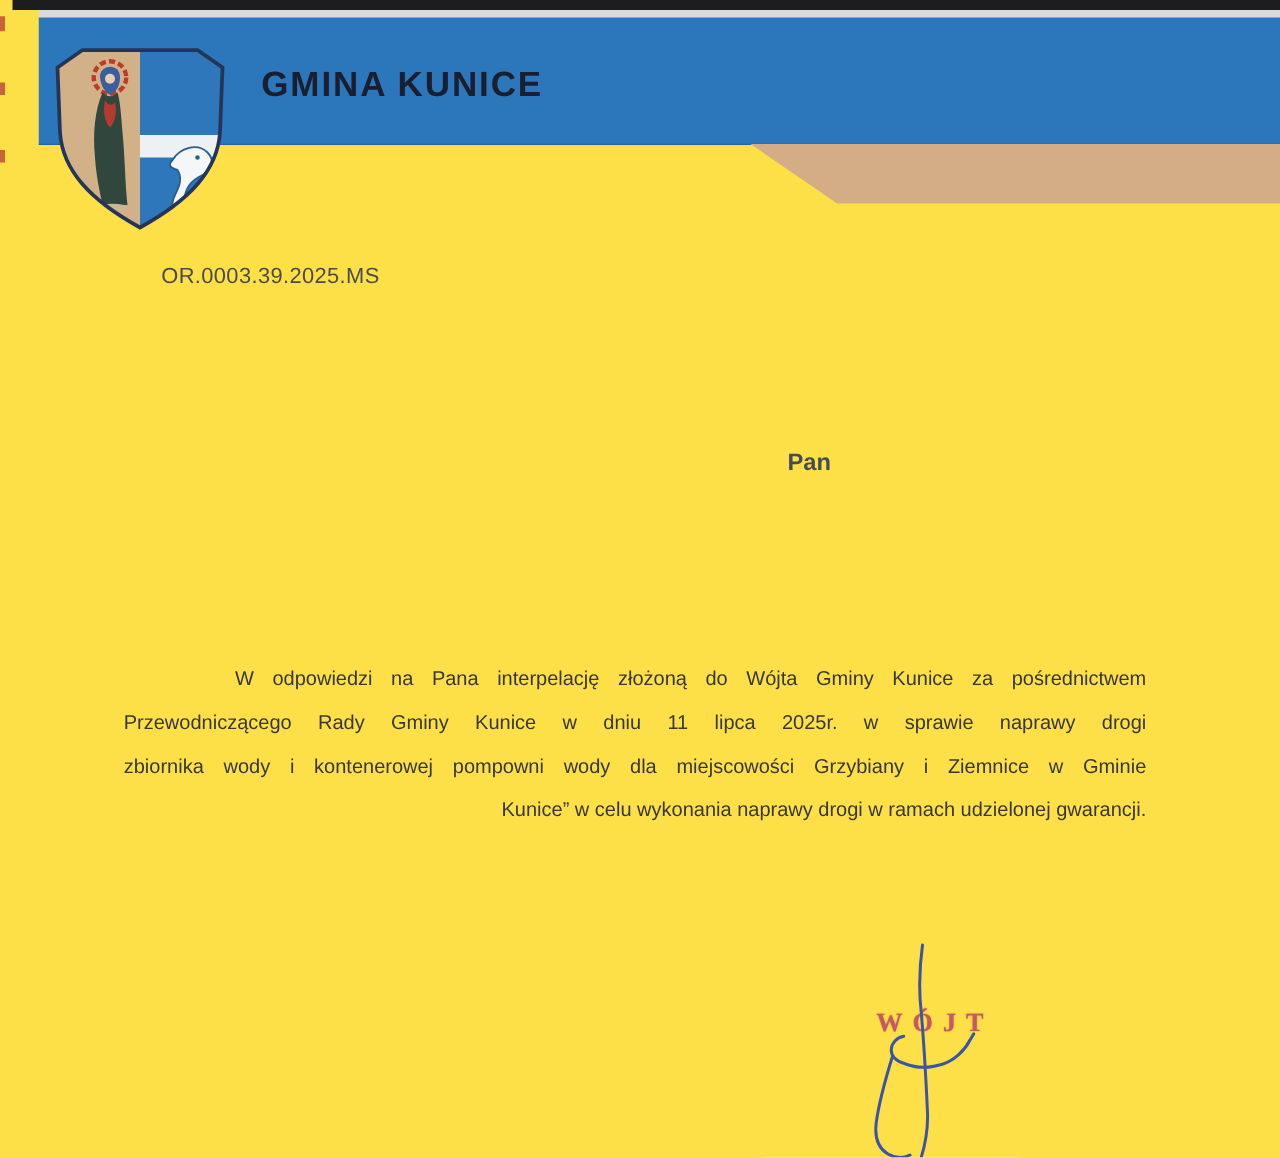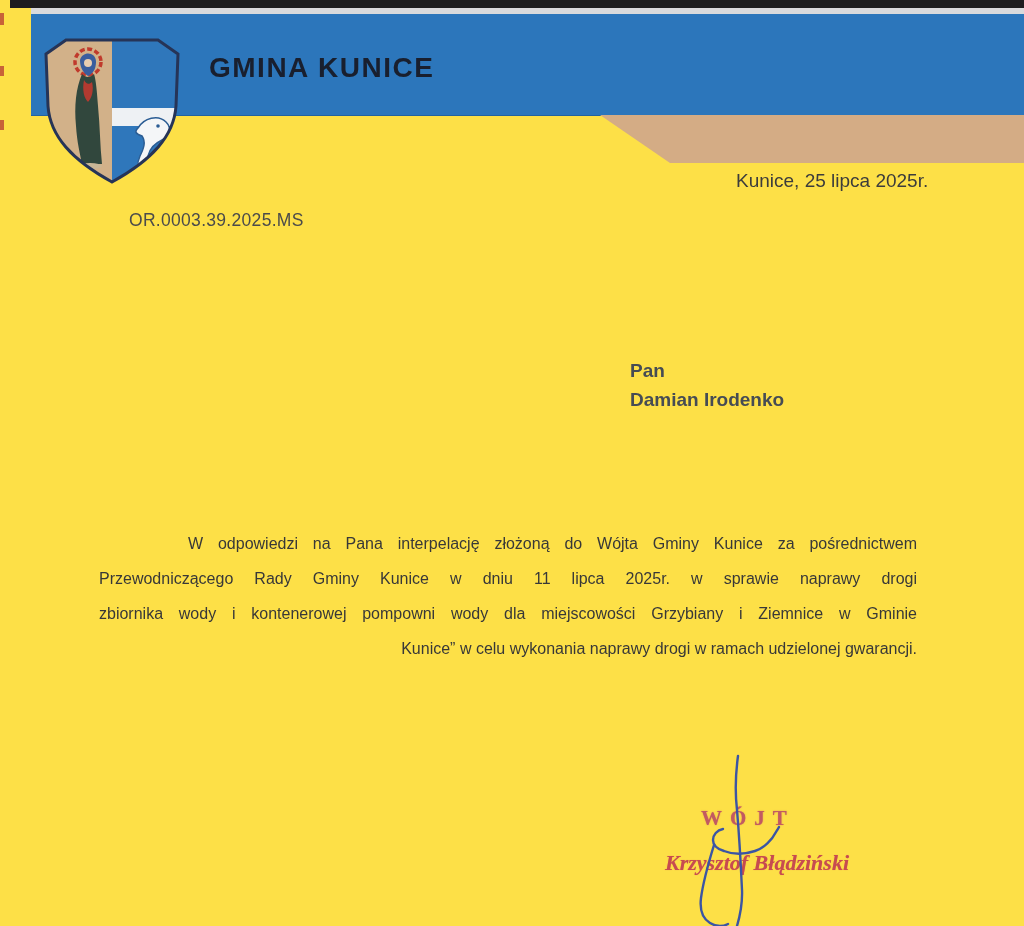--- a/index.html
+++ b/index.html
@@ -100,37 +100,34 @@
                  C 62 110 62 90 60 70 C 59 56 58 44 56 38 C 52 42 48 42 44 38 Z" fill="#31473d"></path>
         <path d="M 46 44 C 44 54 46 62 50 66 C 54 62 56 54 54 46 C 51 49 48 48 46 44 Z" fill="#b23a30"></path>
         <ellipse cx="52" cy="130" rx="12" ry="3" fill="#c9b696"></ellipse>
       </g>
     </g>
     <path d="M 8 18 L 28 4 L 120 4 L 140 18 L 138 70 C 136 100 114 124 74 146 C 34 124 12 100 10 70 Z" fill="none" stroke="#263457" stroke-width="3"></path>
   </svg>
 
   <div class="org-title">GMINA KUNICE</div>
 
-  <div class="place-date">Kunice, 25 lipca 2025r.</div>
   <div class="ref-number">OR.0003.39.2025.MS</div>
 
   <div class="addressee">
     <div>Pan</div>
-    <div>Damian Irodenko</div>
   </div>
 
   <div class="body-par">
     <div class="bl just indent">W odpowiedzi na Pana interpelację złożoną do Wójta Gminy Kunice za pośrednictwem</div>
     <div class="bl just">Przewodniczącego Rady Gminy Kunice w dniu 11 lipca 2025r. w sprawie naprawy drogi</div>
     <div class="bl just">zbiornika wody i kontenerowej pompowni wody dla miejscowości Grzybiany i Ziemnice w Gminie</div>
     <div class="bl last">Kunice” w celu wykonania naprawy drogi w ramach udzielonej gwarancji.</div>
   </div>
 
   <div class="stamp">WÓJT</div>
-  <div class="signer">Krzysztof Błądziński</div>
 
   <svg class="pen" viewBox="0 0 100 178" aria-hidden="true">
     <g fill="none" stroke="#3b55a4" stroke-width="2.4" stroke-linecap="round">
       <path d="M 48 8 C 45 30 45 45 47 62 C 49 85 51 120 52 142 C 52.5 155 50 168 47 178"></path>
       <path d="M 33 81 C 27 82 23 87 23 92 C 23 97 27 101 34 103 C 44 107 56 106 65 103 C 74 100 82 92 86 84 C 87.5 81.5 88.5 80 89 79"></path>
       <path d="M 24 97 C 20 110 13 135 11 150 C 9.5 162 12 170 20 175 C 25 178 32 179 38 176"></path>
     </g>
   </svg>
 
 </div>

